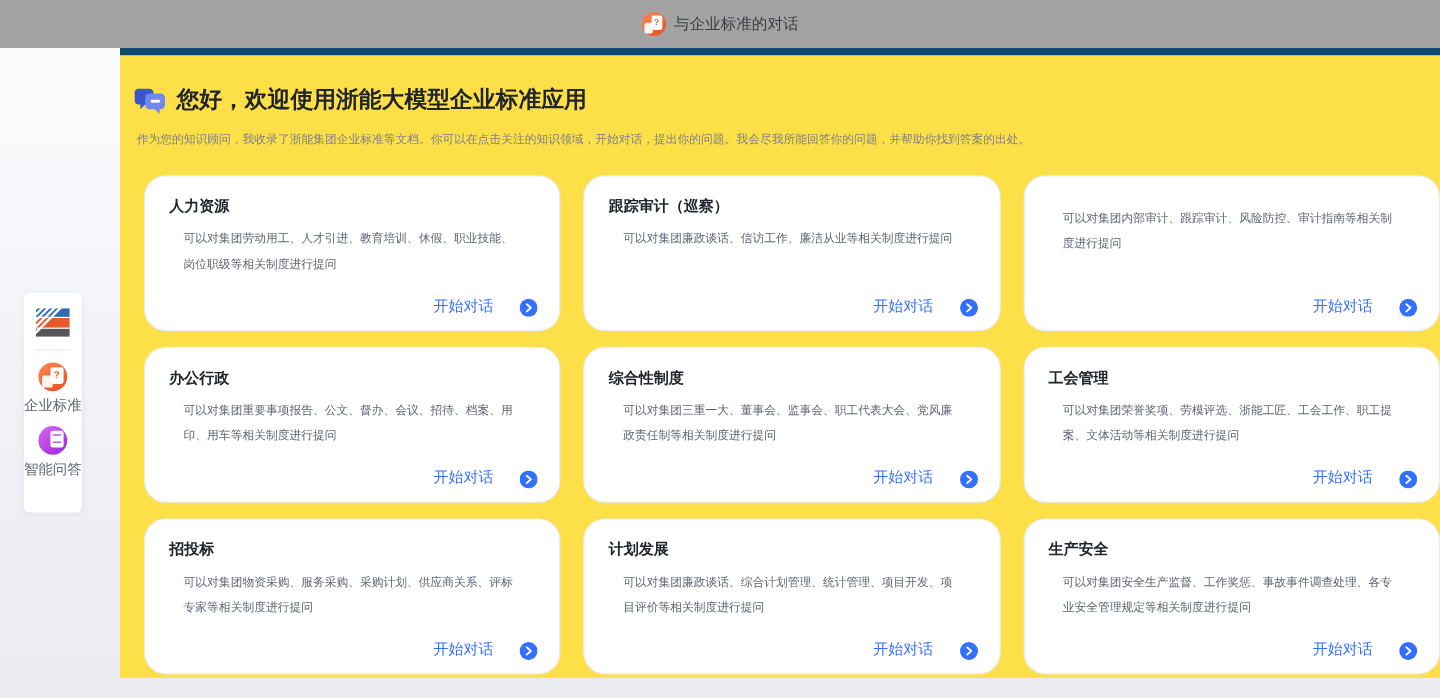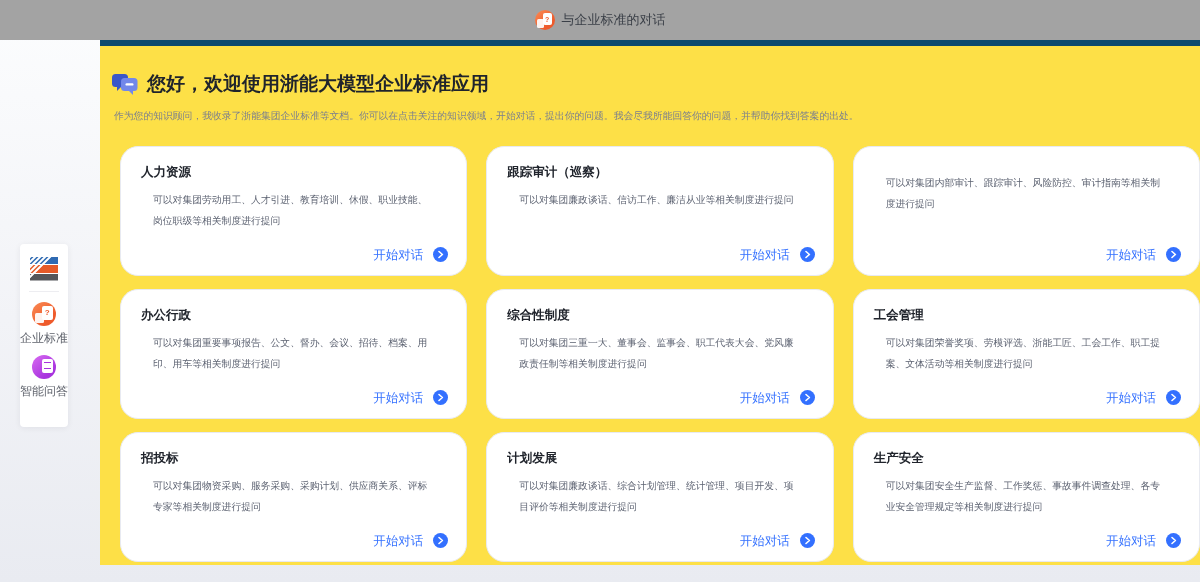--- a/index.html
+++ b/index.html
@@ -34,21 +34,21 @@
   }
   .card{
     position:relative; height:130px; background:#fff;
     border:1px solid #e8eaf1; border-radius:18px;
     padding:17px 20px 0; cursor:pointer;
   }
   .card-title{ margin:0; font-size:12.5px; font-weight:bold; color:#20242c; }
   .card-desc{ margin:8px 12px 0; font-size:9.8px; line-height:21px; color:#5d6372; }
   .card-action{
     position:absolute; right:18px; bottom:11px;
-    display:flex; align-items:flex-start; gap:10px;
+    display:flex; align-items:flex-end; gap:22px;
     color:#3370ff; font-size:12.5px; cursor:pointer;
   }
 
   
   .side-card{
     position:absolute; left:20px; top:244px; width:48px; z-index:2;
     background:#fff; border-radius:4px; box-shadow:0 1px 6px rgba(31,35,41,.07);
     display:flex; flex-direction:column; align-items:center; padding:9px 0 9px;
   }
   .logo{ width:30px; height:30px; }

